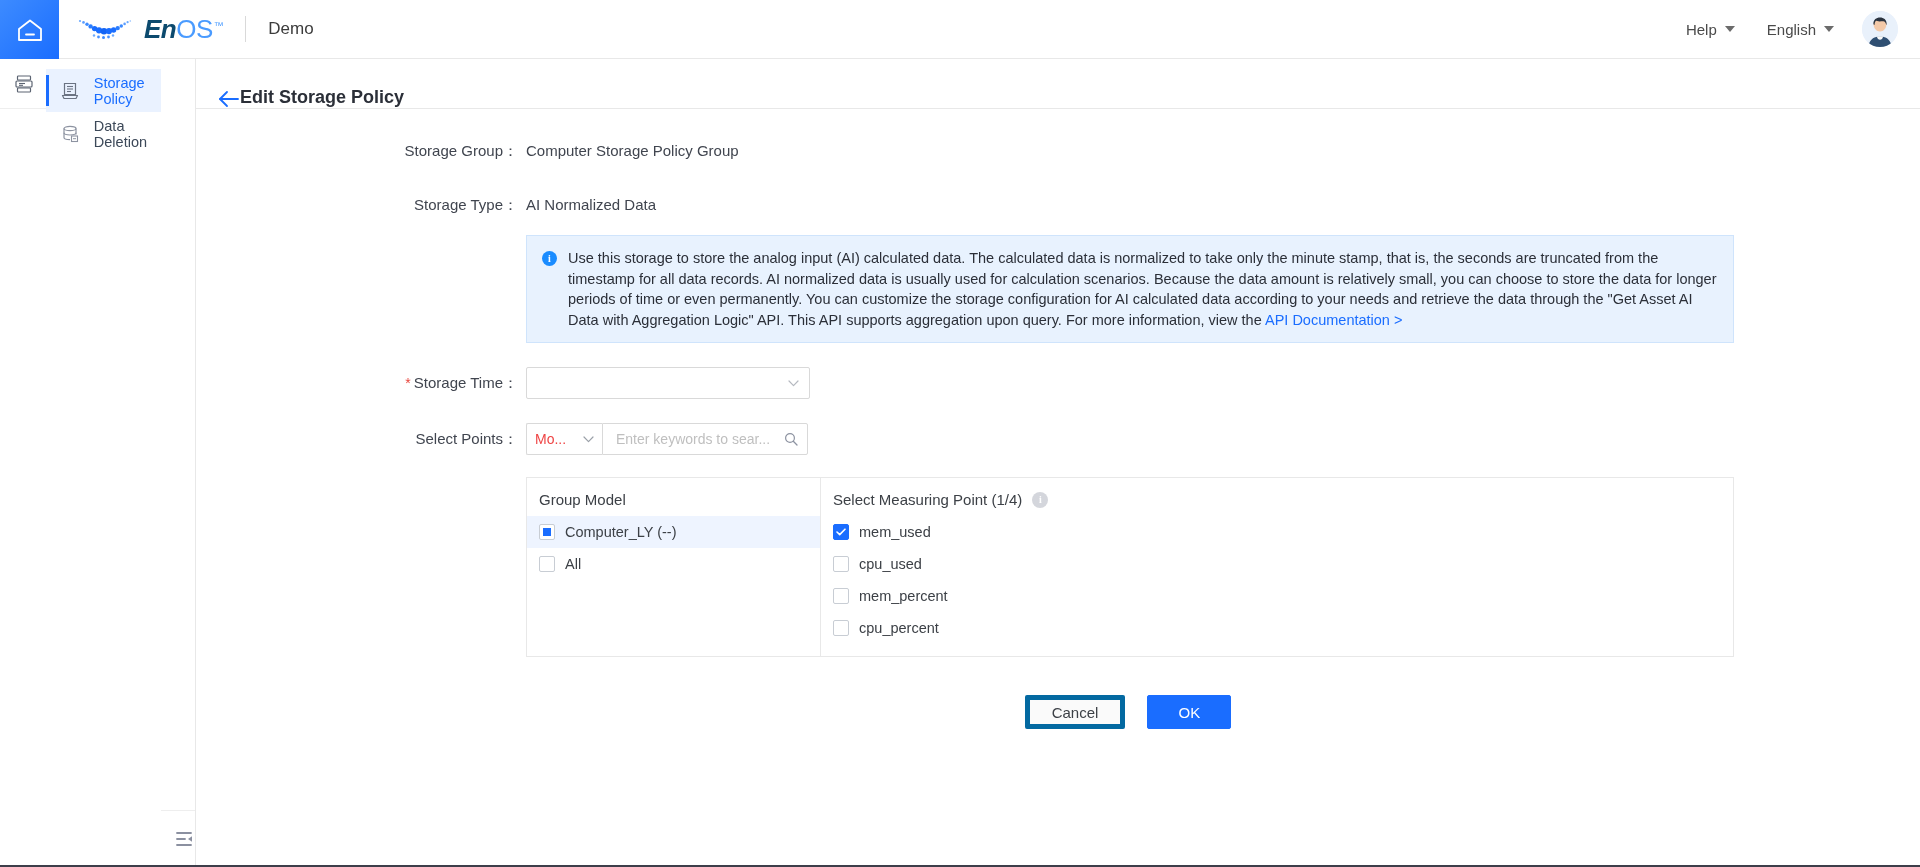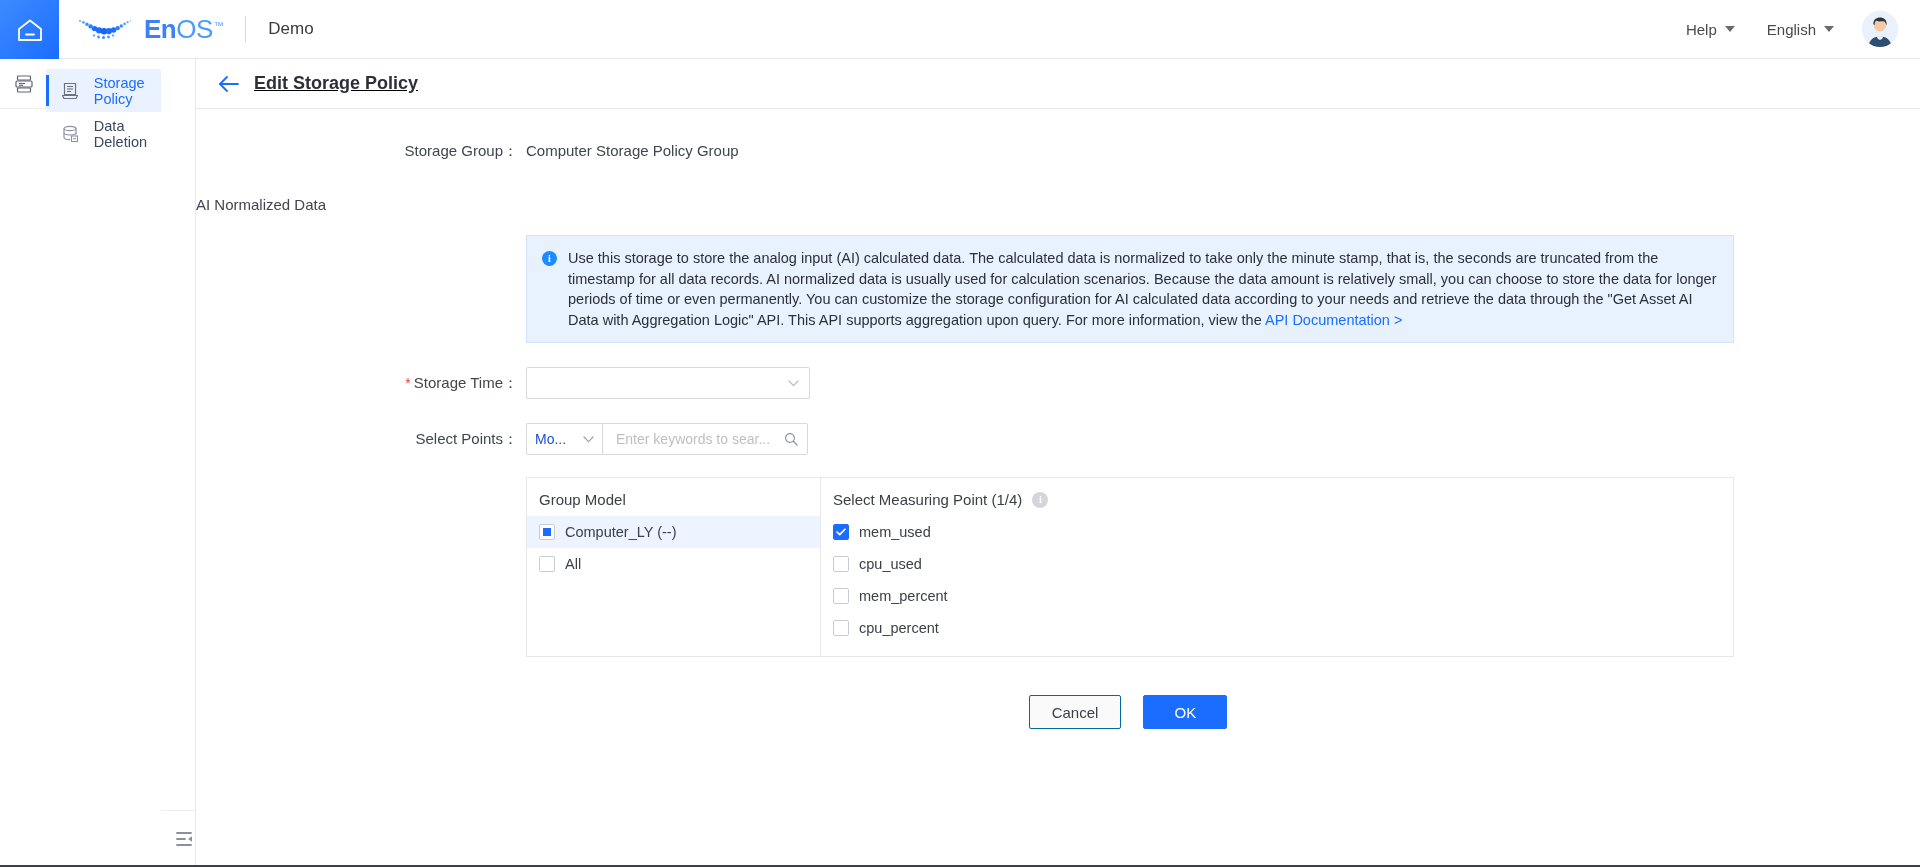--- a/index.html
+++ b/index.html
@@ -27,21 +27,21 @@
     display: flex; align-items: center; justify-content: center;
   }
   .home-icon { width: 26px; height: 24px; display:block; }
   .brand-area {
     display: flex; align-items: center; gap: 0px;
     padding-left: 18px;
   }
   .logo-wrap { display: flex; align-items: center; gap: 9px; }
   .logo-swoosh { width: 58px; height: 26px; display:block; }
   .logo-text { display:flex; align-items: baseline; font-size: 26px; letter-spacing: -0.5px; }
-  .logo-en { color:#3b82f6; font-weight: 700; }
+  .logo-en { color:#0c4a6e; font-weight: 700; font-style: italic; }
   .logo-os { color:#4a9bff; font-weight: 400; }
   .logo-tm { color:#4a9bff; font-size: 10px; position: relative; top: -9px; margin-left: 1px;}
   .brand-sep { width:1px; height: 26px; background:#d9d9d9; margin: 0 22px; }
   .demo-label { font-size: 17px; color: #3c3c3c; }
   .topbar-spacer { flex: 1; }
   .topbar-right { display:flex; align-items:center; gap: 0px; padding-right: 22px; }
   .tb-menu {
     display: flex; align-items: center; gap: 8px;
     font-size: 15px; color: #4a4a4a; padding: 0 16px; height: 59px; cursor: pointer;
   }
@@ -83,24 +83,23 @@
     margin-top: auto; height: 57px;
     display: flex; align-items: center; padding-left: 14px;
     border-top: 1px solid #eeeeee;
   }
   .collapse-icon { width: 20px; height: 18px; display:block; cursor:pointer; }
 
   
   .main { flex: 1; display:flex; flex-direction: column; min-width:0; background:#fff; }
   .page-head {
     height: 50px; min-height: 50px;
-    display:flex; align-items:center; gap: 14px;
+    display:flex; align-items:flex-end; gap: 0;
     padding-left: 22px;
     border-bottom: 1px solid #e8e8e8;
-    text-decoration: underline;
   }
   .back-arrow { width: 22px; height: 18px; display:block; cursor:pointer; }
   .page-title { font-size: 18px; color: #2b2f38; font-weight: 600; }
 
   .content { flex:1; overflow:auto; padding: 26px 0 0 0; }
 
   .row { display:flex; align-items:flex-start; padding-left: 0; }
   .rowlabel {
     width: 330px; min-width: 330px;
     text-align: right; padding-right: 8px;
@@ -137,21 +136,21 @@
     padding: 0 10px; cursor:pointer; font-size: 14px; color:#2b2f38;
   }
   .select-box .ph { color:#bfbfbf; }
   .chev { width:11px; height:7px; display:block; flex:0 0 11px; }
 
   .points-group { display:flex; align-items:stretch; }
   .mini-select {
     width: 76px; height: 32px;
     border: 1px solid #d9d9d9; border-right: none; border-radius: 2px 0 0 2px;
     background:#fff; display:flex; align-items:center; justify-content: space-between;
-    padding: 0 8px; font-size: 14px; color:#1d4ed8; cursor:pointer;
+    padding: 0 8px; font-size: 14px; color:#ef4444; cursor:pointer;
   }
   .search-box {
     width: 206px; height: 32px;
     border: 1px solid #d9d9d9; border-radius: 0 2px 2px 0;
     background:#fff; display:flex; align-items:center; gap:6px;
     padding: 0 9px 0 11px;
   }
   .search-box input {
     flex:1; min-width:0; border:none; outline:none;
     font-size: 14px; color:#2b2f38; font-family: "Liberation Sans", sans-serif;
@@ -197,21 +196,21 @@
   .actions {
     display:flex; justify-content:center; gap: 22px;
     margin-top: 38px; padding-bottom: 40px; padding-left: 140px;
   }
   .btn {
     height: 34px; min-width: 84px; padding: 0 22px;
     font-size: 15px; border-radius: 2px; cursor:pointer;
     display:flex; align-items:center; justify-content:center;
     font-family:"Liberation Sans", sans-serif;
   }
-  .btn-cancel { background:#fafafa; border:1px solid #0369a1; color:#3c4046; }
+  .btn-cancel { background:#fafafa; border:5px solid #0369a1; color:#3c4046; }
   .btn-ok { background:#1a6dff; border:1px solid #1a6dff; color:#fff; min-width: 84px; }
   .bottom-rule { position:absolute; left:0; right:0; bottom:0; height:2px; background:#3e3e4a; }
 </style>
 </head>
 <body>
 
 <div class="app">
 
   <div class="topbar">
     <div class="home-tile">
@@ -336,20 +335,21 @@
       </div>
 
       <div class="content">
 
         <div class="row static-row">
           <div class="rowlabel">Storage Group：</div>
           <div class="rowvalue">Computer Storage Policy Group</div>
         </div>
 
         <div class="row">
+          <div class="rowlabel">Storage Type：</div>
           <div class="rowvalue">AI Normalized Data</div>
         </div>
 
         <div class="banner-wrap" style="margin-top:14px;">
           <div class="banner">
             <div class="info-dot">i</div>
             <div class="banner-text">
               <span>Use this storage to store the analog input (AI) calculated data. The calculated data is normalized to take only the minute stamp, that is, the seconds are truncated from the timestamp for all data records. AI normalized data is usually used for calculation scenarios. Because the data amount is relatively small, you can choose to store the data for longer periods of time or even permanently. You can customize the storage configuration for AI calculated data according to your needs and retrieve the data through the "Get Asset AI Data with Aggregation Logic" API. This API supports aggregation upon query. For more information, view the </span><a class="banner-link">API Documentation &gt;</a>
             </div>
           </div>

